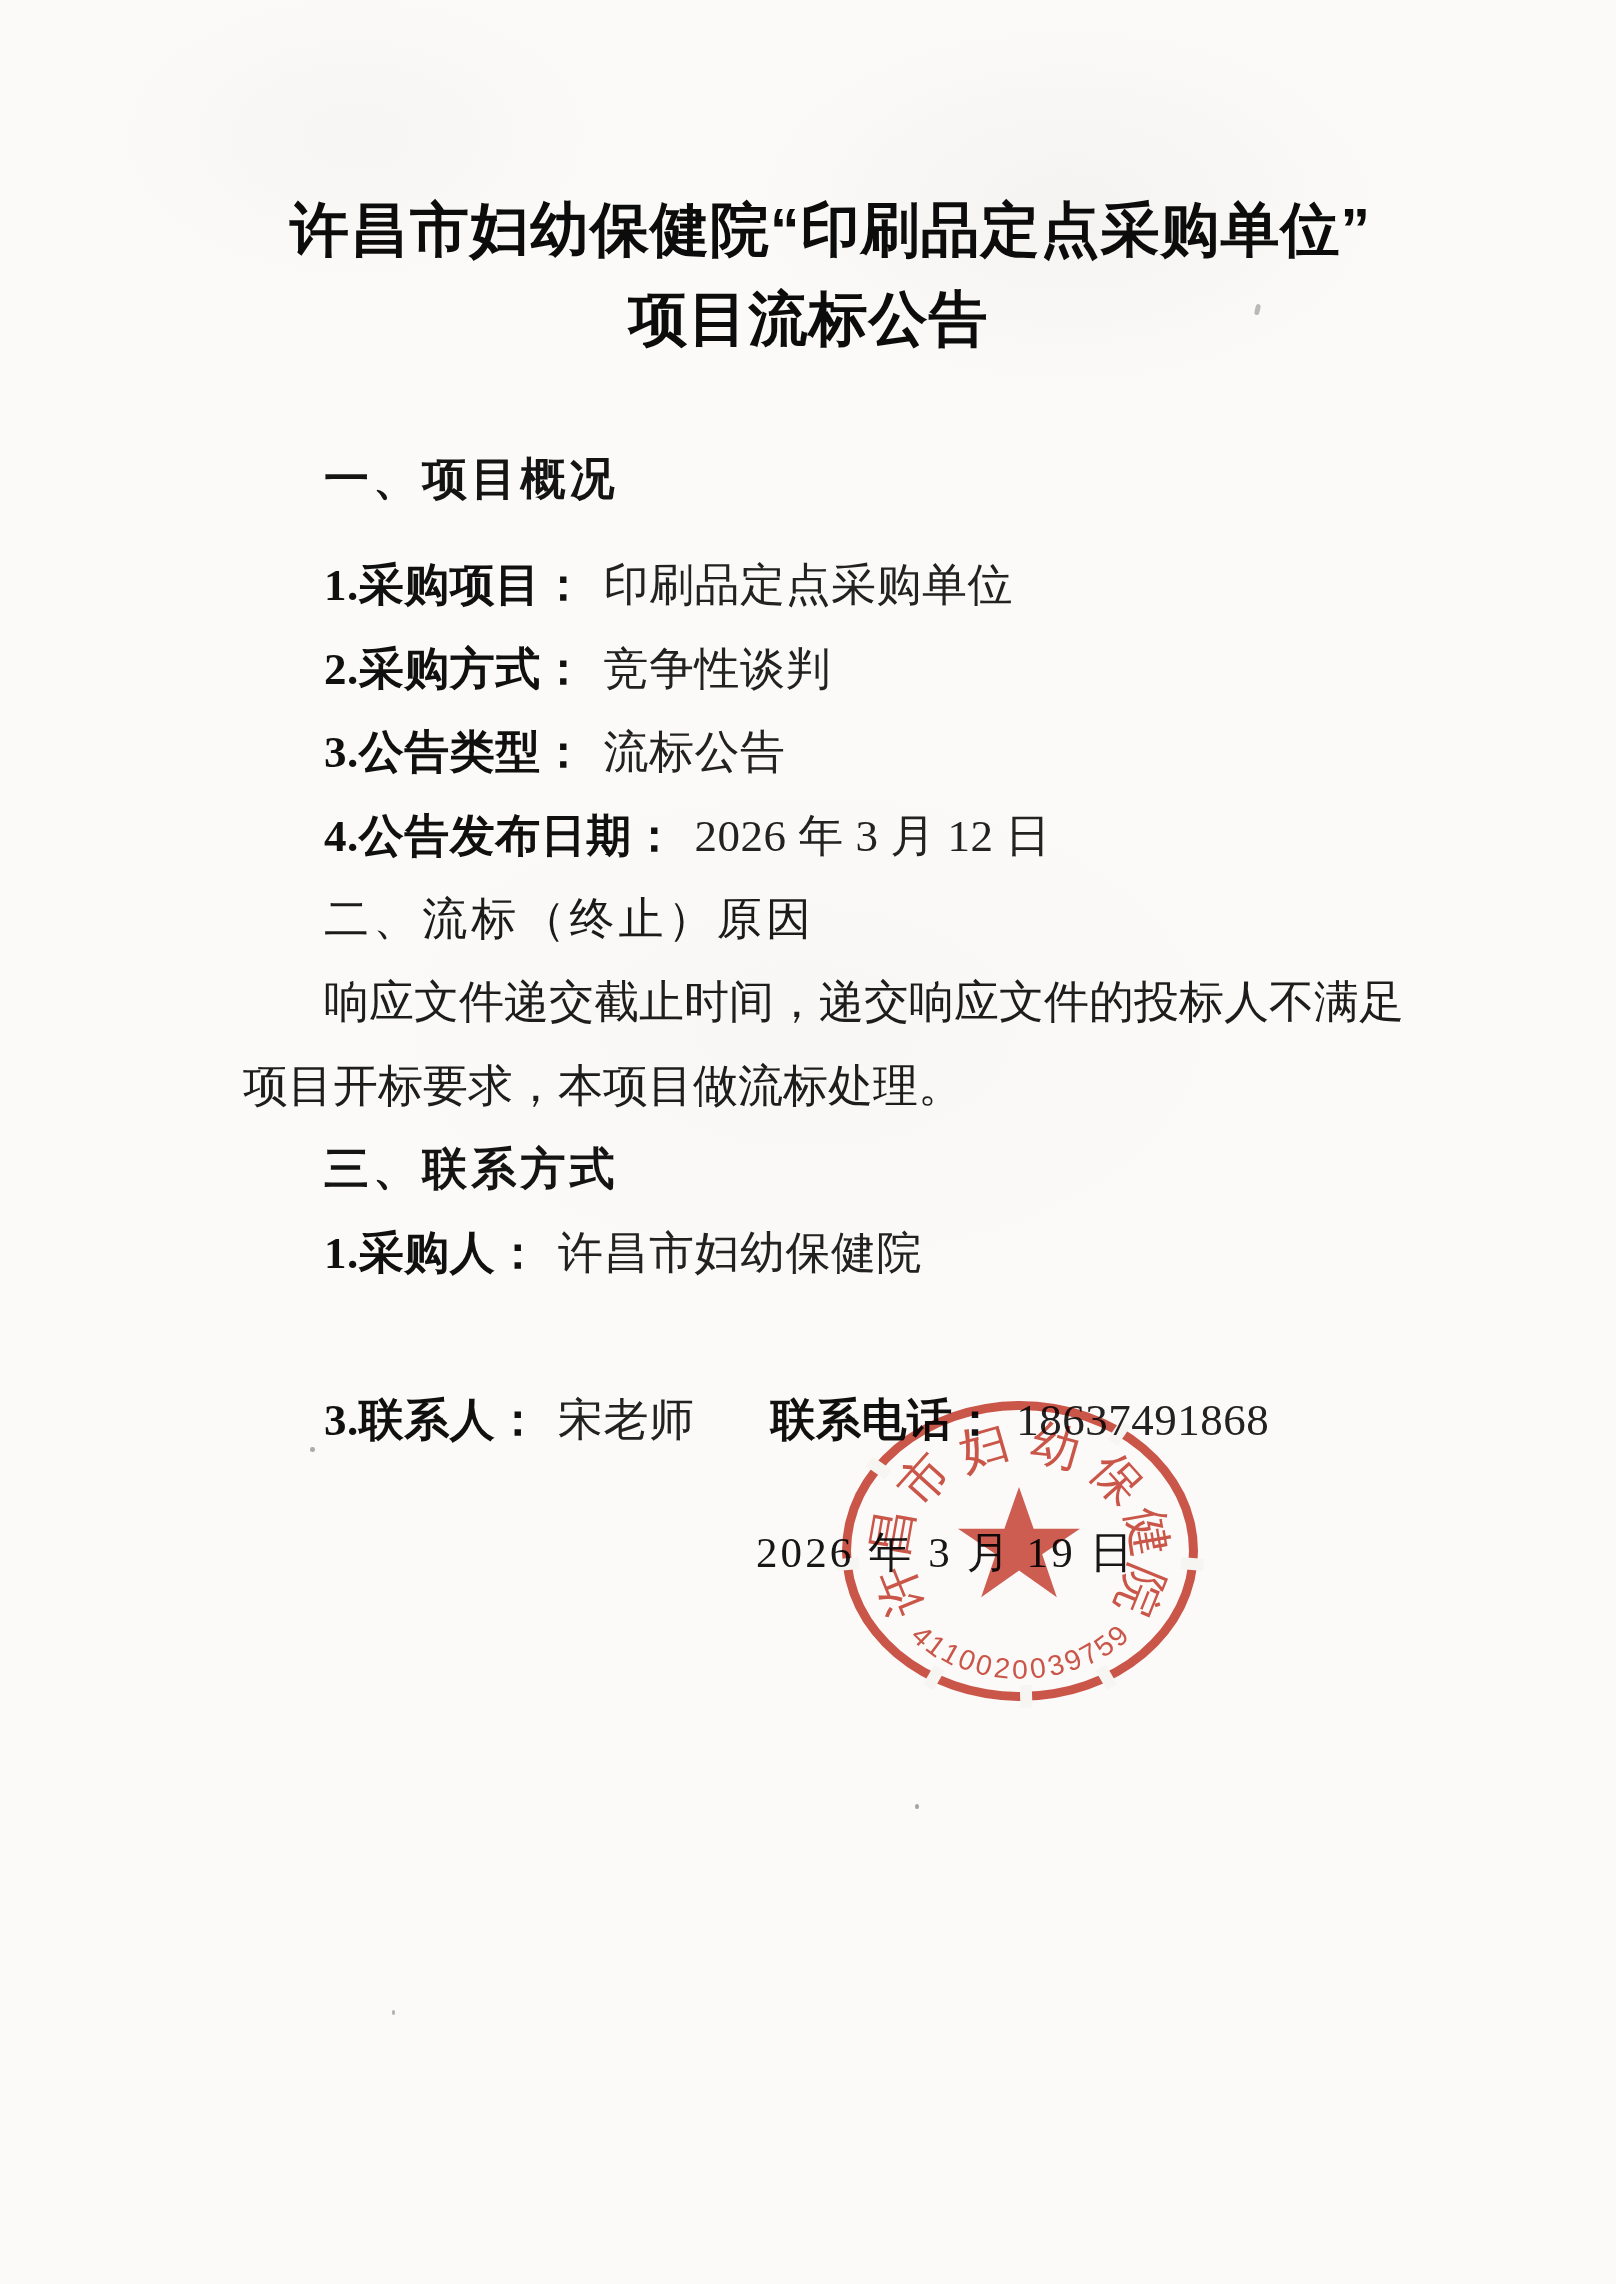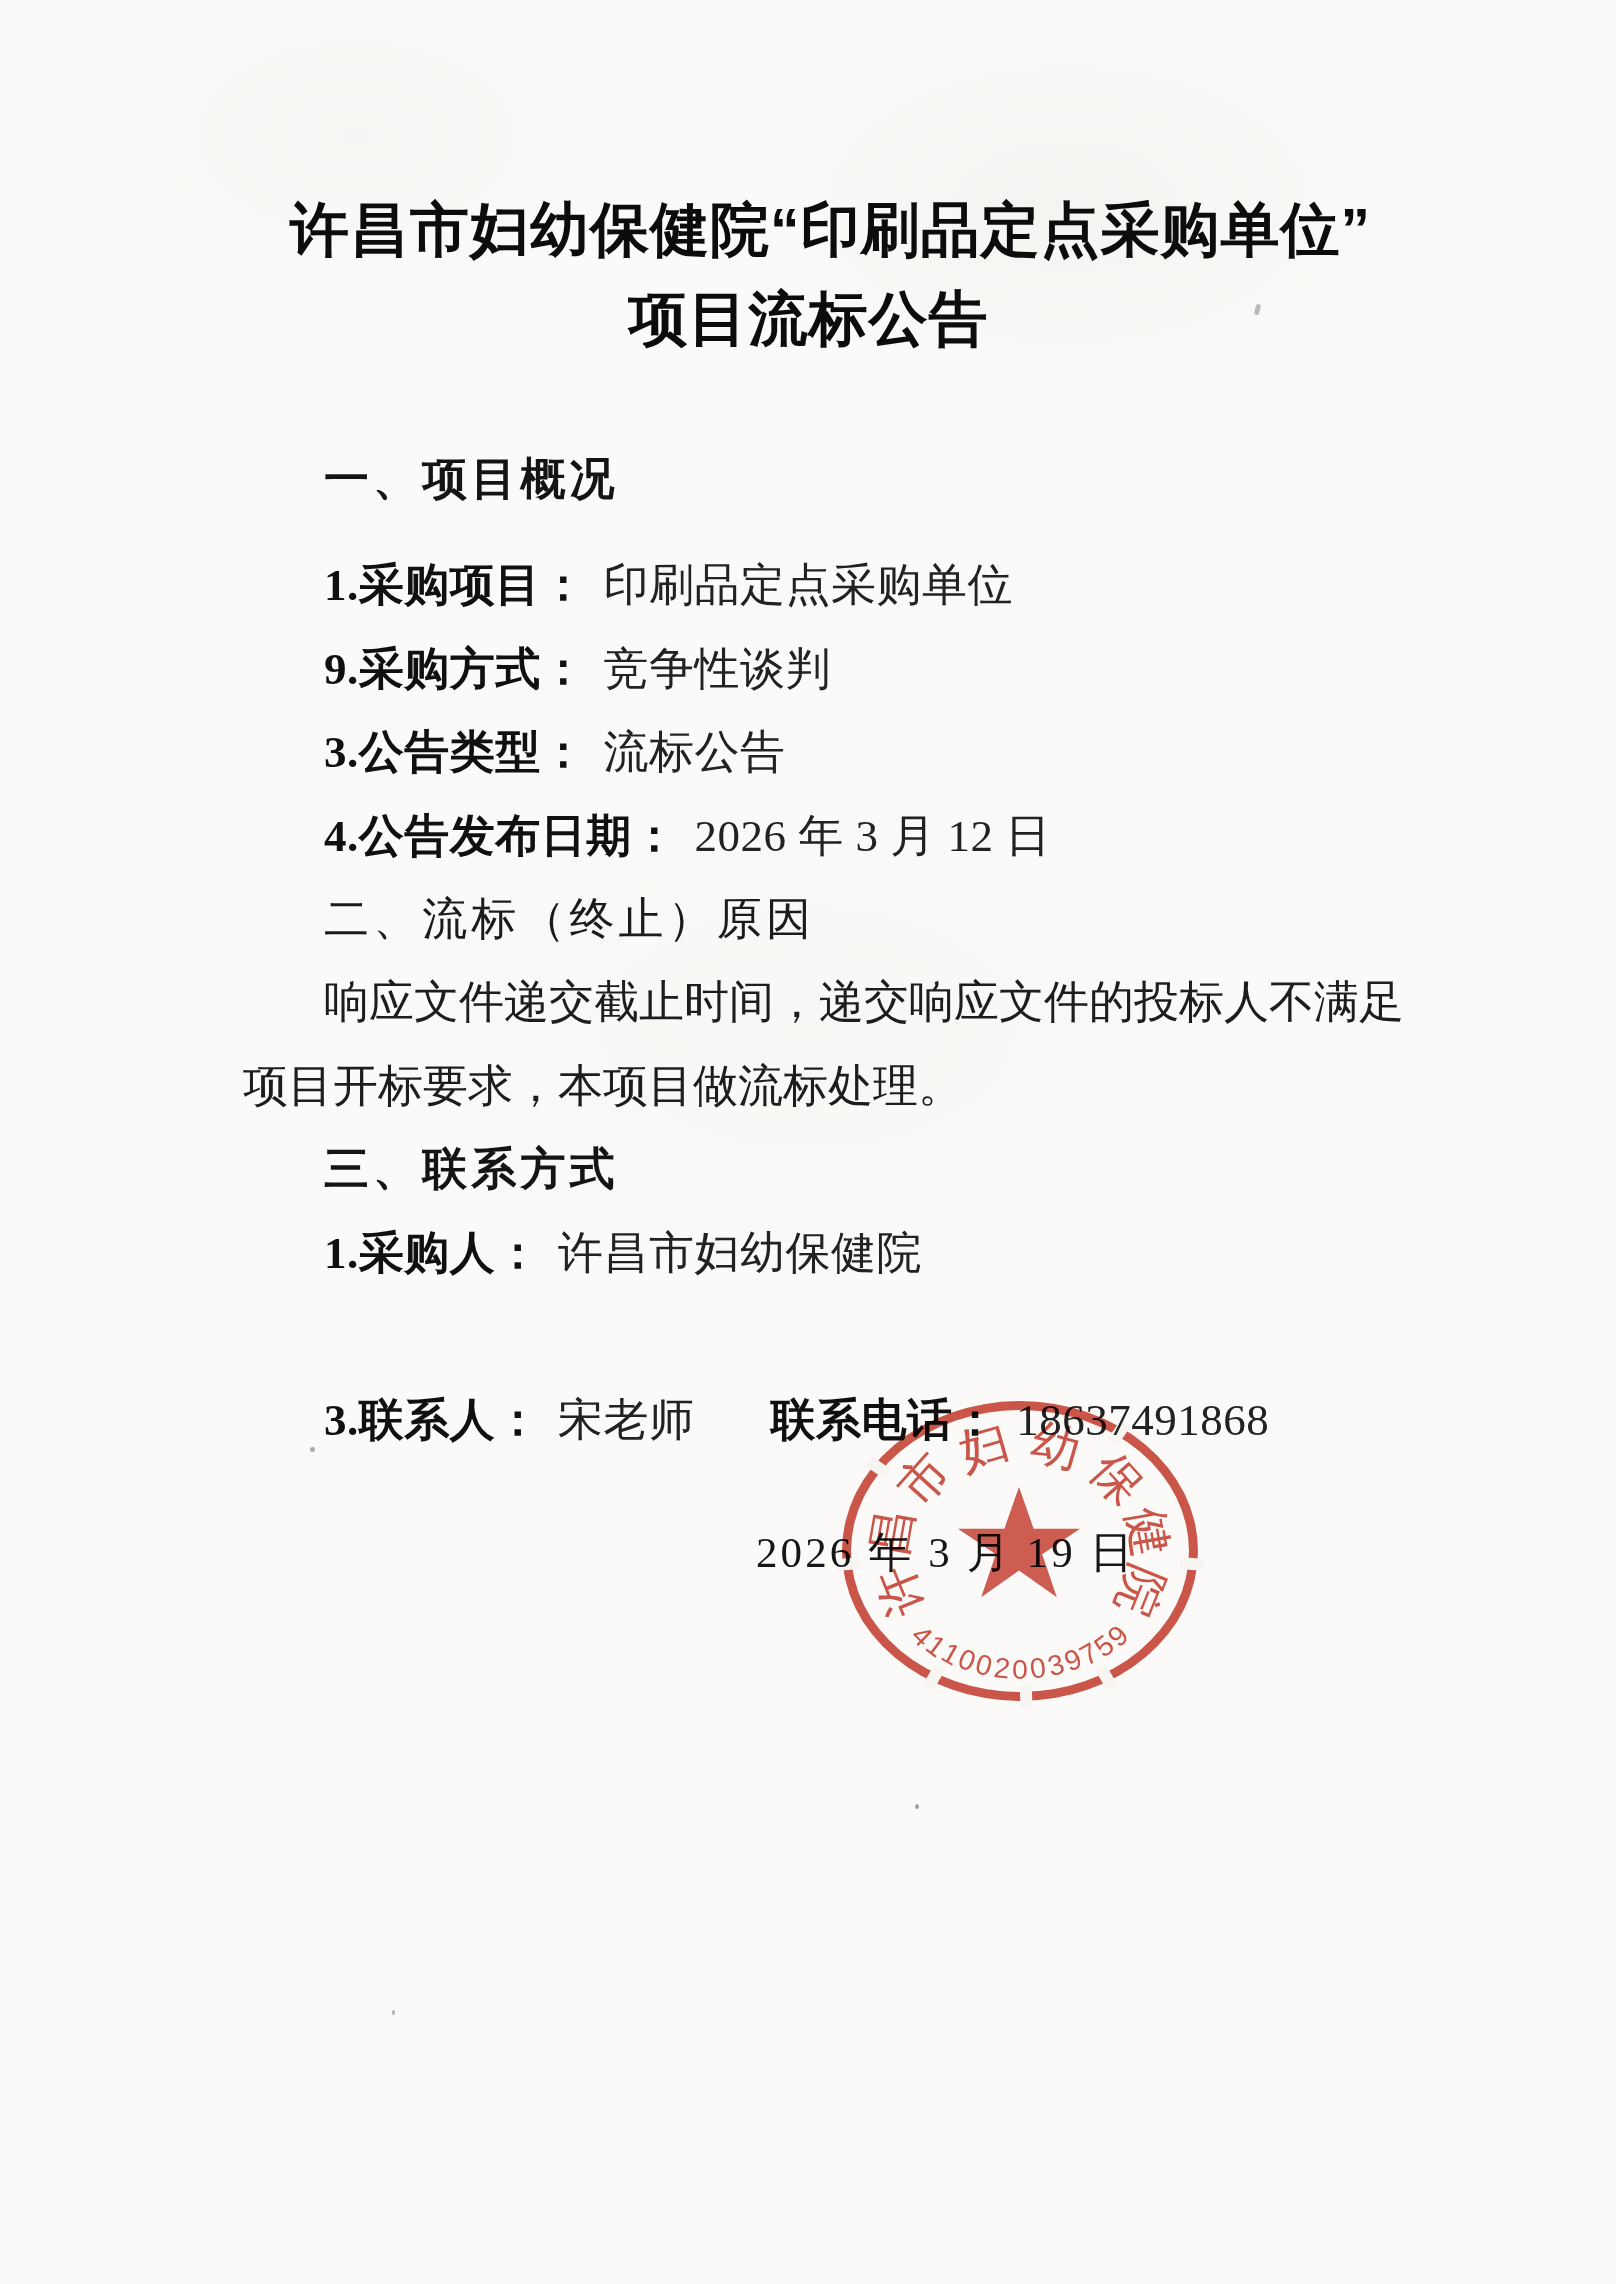--- a/index.html
+++ b/index.html
@@ -124,21 +124,21 @@
 
   <div class="abs title-line title-1">许昌市妇幼保健院“印刷品定点采购单位”</div>
   <div class="abs title-line title-2">项目流标公告</div>
 
   <div class="abs bodyline heading-sans y-h1">一、项目概况</div>
 
   <div class="abs bodyline item y-i1">
     <span class="label">1.采购项目：</span><span class="value">印刷品定点采购单位</span>
   </div>
   <div class="abs bodyline item y-i2">
-    <span class="label">9.采购方式：</span><span class="value">竞争性谈判</span>
+    <span class="label">2.采购方式：</span><span class="value">竞争性谈判</span>
   </div>
   <div class="abs bodyline item y-i3">
     <span class="label">3.公告类型：</span><span class="value">流标公告</span>
   </div>
   <div class="abs bodyline item y-i4">
     <span class="label">4.公告发布日期：</span><span class="value">2026 年 3 月 12 日</span>
   </div>
 
   <div class="abs bodyline heading-serif y-h2">二、流标（终止）原因</div>
   <div class="abs bodyline y-p1">响应文件递交截止时间，递交响应文件的投标人不满足</div>

